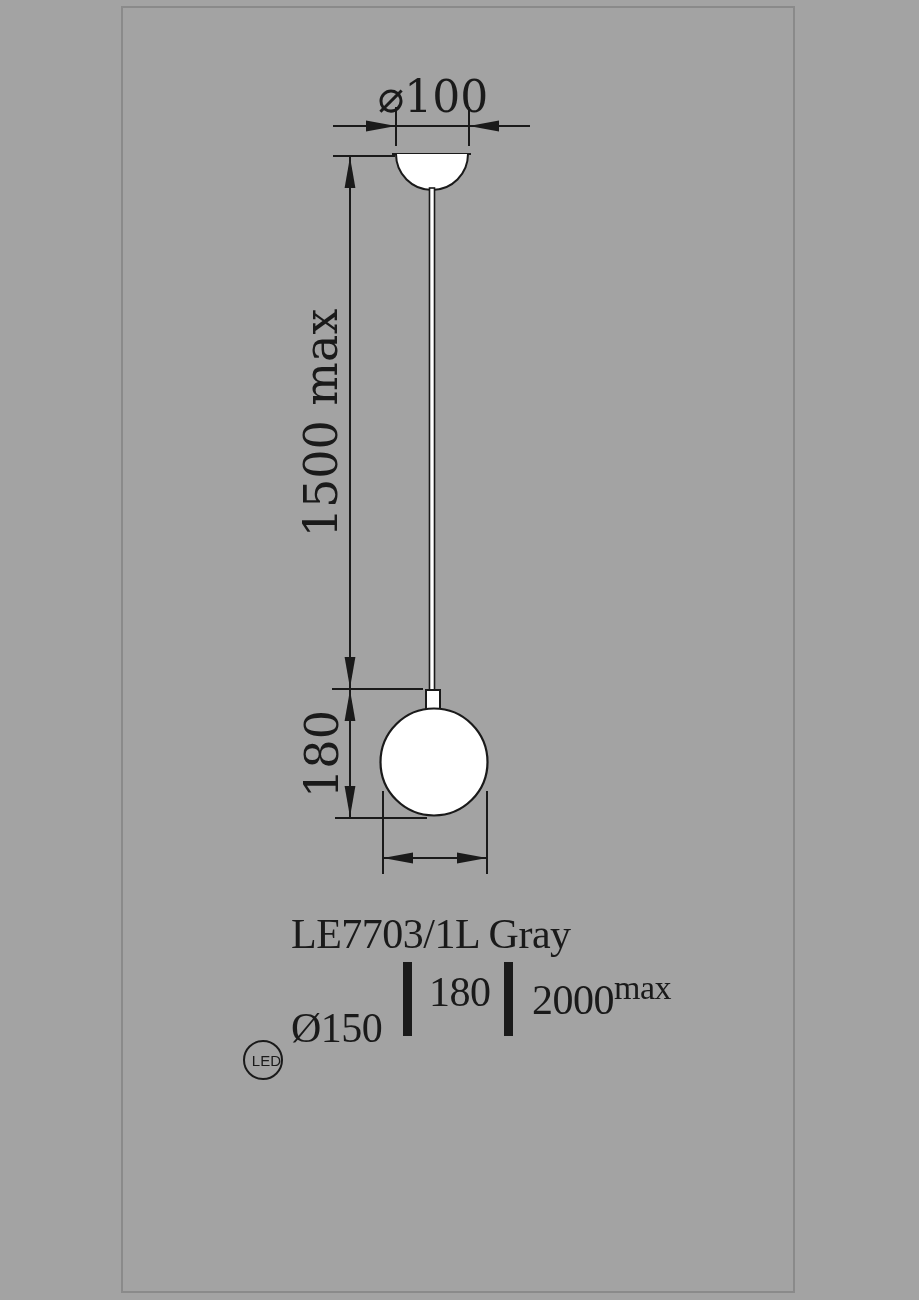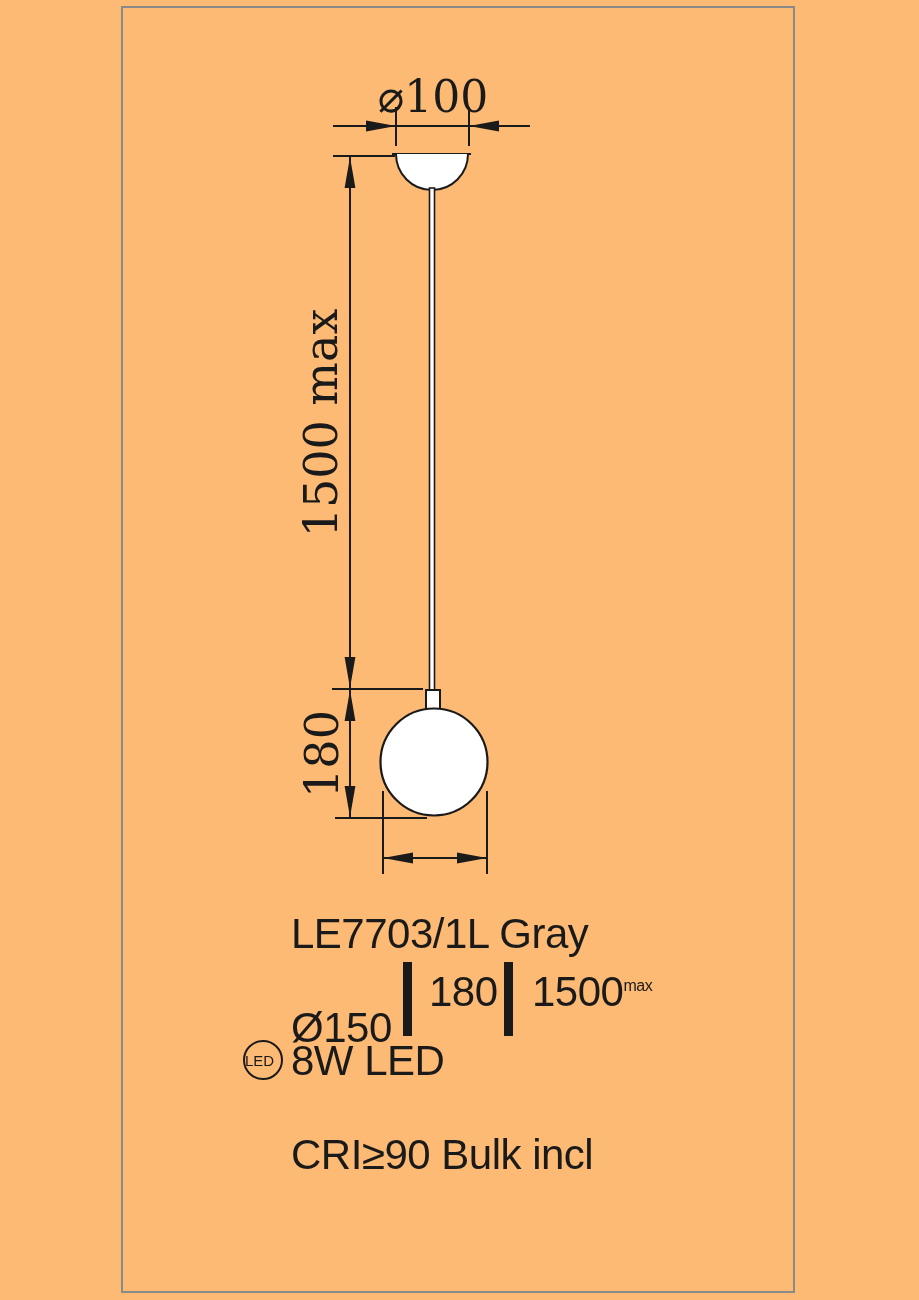--- a/index.html
+++ b/index.html
@@ -3,21 +3,21 @@
 <meta charset="utf-8">
 <style>
   :root{
     --line:#1a1a1a;
     --frame:#8a8a8a;
   }
   html,body{margin:0;padding:0;background:#fff;}
   .canvas{
     position:relative;
     width:919px;height:1300px;
-    background:#fdba74;
+    background:#a3a3a3;
     overflow:hidden;
     color:var(--line);
   }
   .frame{
     position:absolute;
     left:121px;top:6px;
     width:674px;height:1287px;
     border:2px solid var(--frame);
     box-sizing:border-box;
   }
@@ -27,45 +27,45 @@
     font-family:"DejaVu Serif","Liberation Serif",serif;
     font-size:44px;
     color:var(--line);
     white-space:nowrap;
     transform:translate(-50%,-50%);
     line-height:1;
   }
   .lbl.rot{transform:translate(-50%,-50%) rotate(-90deg);}
   .spec{
     position:absolute;
-    font-family:Liberation Sans, sans-serif;
+    font-family:Liberation Serif, serif;
     font-size:42px;
     letter-spacing:-0.5px;
     color:var(--line);
     white-space:nowrap;
     line-height:1;
   }
   .sup{
-    font-size:16px;
+    font-size:34px;
     vertical-align:15px;
     letter-spacing:-0.5px;
   }
   .vbar{
     position:absolute;
     width:9px;height:74px;
     background:var(--line);
   }
   .led-badge{
     position:absolute;
     left:243px;top:1040px;
     width:40px;height:40px;
     border:2.5px solid var(--line);
     border-radius:50%;
     box-sizing:border-box;
-    display:flex;align-items:center;justify-content:flex-start;
+    display:flex;align-items:center;justify-content:flex-end;
     font-family:"Liberation Sans","DejaVu Sans",sans-serif;
     font-size:15px;
     color:var(--line);
   }
 </style>
 </head>
 <body>
 
 <div class="canvas">
 
@@ -123,25 +123,23 @@
 
   <div class="spec" style="left:291px;top:971px;margin-top:36px;">Ø150</div>
 
   <div class="vbar" style="left:403px;top:962px;"></div>
 
   <div class="spec" style="left:429px;top:971px;">180</div>
 
   <div class="vbar" style="left:504px;top:962px;"></div>
 
   <div class="spec" style="left:532px;top:971px;">
-    <span>1500</span><span class="sup">max</span>
+    <span>2000</span><span class="sup">max</span>
   </div>
 
   <div class="led-badge">
     <span>LED</span>
   </div>
 
-  <div class="spec" style="left:291px;top:1040px;">8W LED</div>
 
 
-  <div class="spec" style="left:291px;top:1134px;">CRI≥90 Bulk incl</div>
 
 </div>
 
 </body></html>

